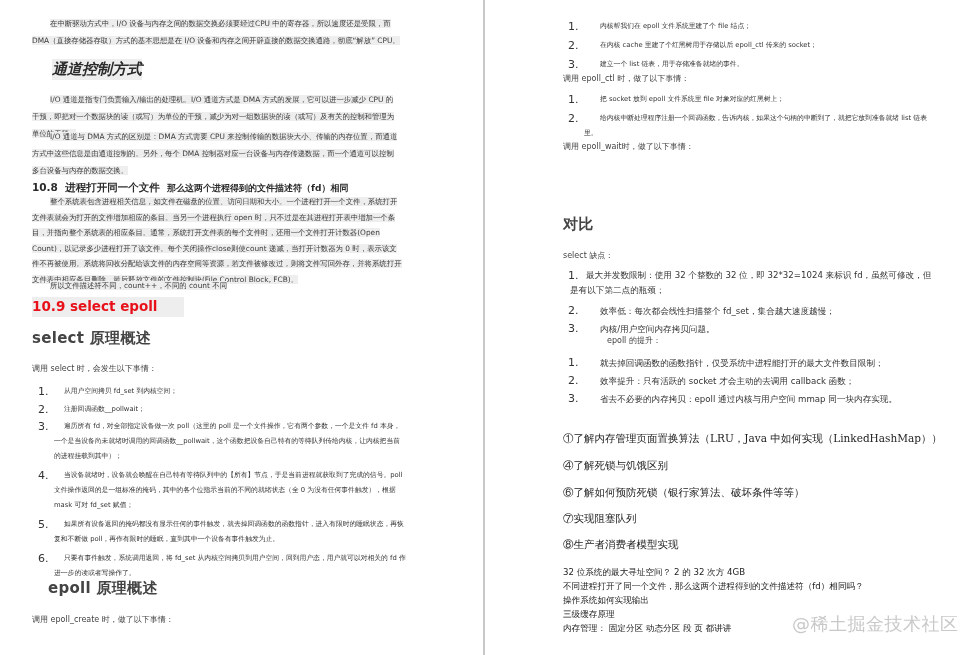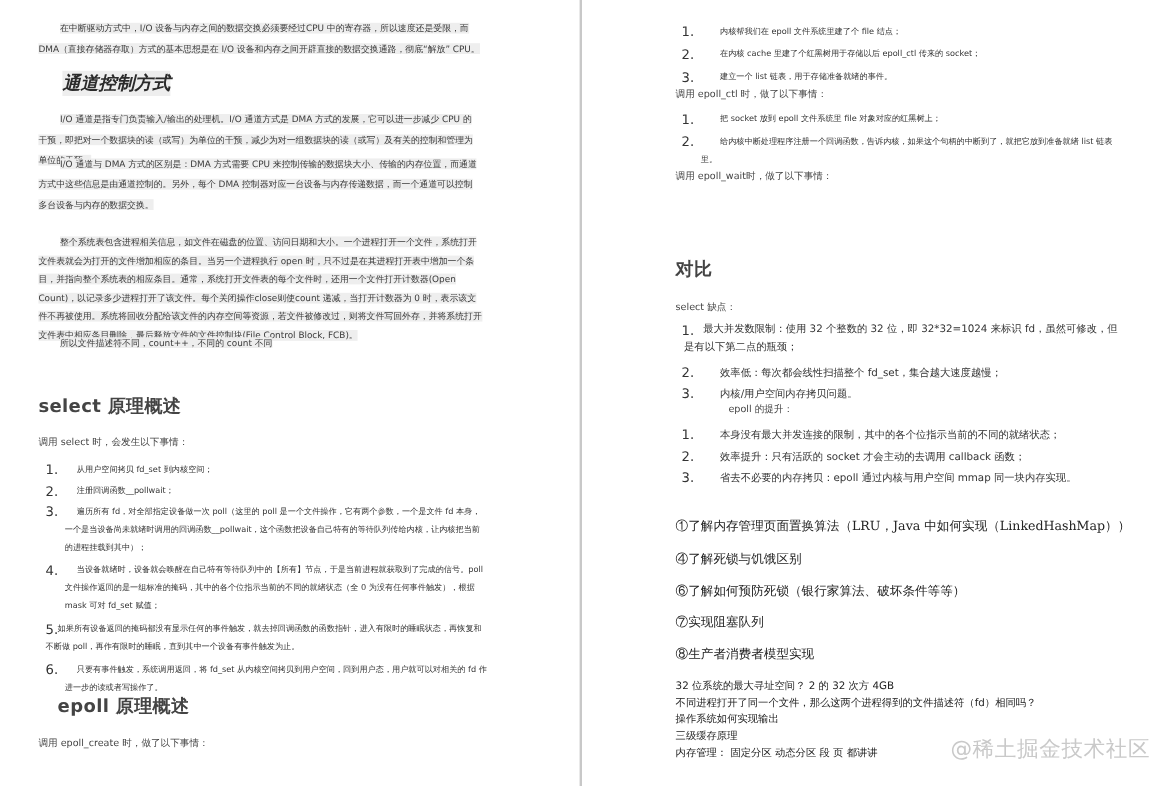--- a/index.html
+++ b/index.html
@@ -32,23 +32,29 @@
 <body>
 
 <div id="left" class="page">
   <div class="p-small indent" style="left:32px; top:15px; width:368px;"><span class="hl">在中断驱动方式中，I/O 设备与内存之间的数据交换必须要经过CPU 中的寄存器，所以速度还是受限，而 DMA（直接存储器存取）方式的基本思想是在 I/O 设备和内存之间开辟直接的数据交换通路，彻底“解放” CPU。</span></div>
 
   <div class="h-ital hl">通道控制方式</div>
 
   <div class="p-small indent" style="left:32px; top:91px; width:368px;"><span class="hl">I/O 通道是指专门负责输入/输出的处理机。I/O 通道方式是 DMA 方式的发展，它可以进一步减少 CPU 的干预，即把对一个数据块的读（或写）为单位的干预，减少为对一组数据块的读（或写）及有关的控制和管理为单位的干预。</span></div>
   <div class="p-small indent" style="left:32px; top:128px; width:368px;"><span class="hl">I/O 通道与 DMA 方式的区别是：DMA 方式需要 CPU 来控制传输的数据块大小、传输的内存位置，而通道方式中这些信息是由通道控制的。另外，每个 DMA 控制器对应一台设备与内存传递数据，而一个通道可以控制多台设备与内存的数据交换。</span></div>
 
+  <div class="h108">
+    <span>10.8</span>&nbsp;
+    <span>进程打开同一个文件</span>&nbsp;
+    <span class="sub">那么这两个进程得到的文件描述符（fd）相同</span>
+  </div>
   <div class="p-small indent" style="left:32px; top:194px; width:372px; line-height:15.5px;"><span class="hl">整个系统表包含进程相关信息，如文件在磁盘的位置、访问日期和大小。一个进程打开一个文件，系统打开文件表就会为打开的文件增加相应的条目。当另一个进程执行 open 时，只不过是在其进程打开表中增加一个条目，并指向整个系统表的相应条目。通常，系统打开文件表的每个文件时，还用一个文件打开计数器(Open Count)，以记录多少进程打开了该文件。每个关闭操作close则使count 递减，当打开计数器为 0 时，表示该文件不再被使用。系统将回收分配给该文件的内存空间等资源，若文件被修改过，则将文件写回外存，并将系统打开文件表中相应条目删除，最后释放文件的文件控制块(File Control Block, FCB)。</span></div>
   <div class="p-small" style="left:50px; top:277px;"><span class="hl">所以文件描述符不同，count++，不同的 count 不同</span></div>
 
+  <div class="h109">10.9 select    epoll</div>
 
   <div class="h2" style="left:32px; top:329px;">select 原理概述</div>
   <div class="intro" style="left:32px; top:363px;">调用 select 时，会发生以下事情：</div>
 
   <ul class="ol" style="left:38px; top:383px; width:368px;">
     <li style="margin-bottom:1px;">
         <span class="num">1.</span>
         <span class="txt">从用户空间拷贝 fd_set 到内核空间；</span>
       </li>
     <li style="margin-bottom:1px;">
@@ -58,21 +64,21 @@
     <li style="margin-bottom:4px; line-height:15px;">
         <span class="num">3.</span>
         <span class="txt" style="padding-left:0; margin-left:16px; text-indent:10px;">遍历所有 fd，对全部指定设备做一次 poll（这里的 poll 是一个文件操作，它有两个参数，一个是文件 fd 本身，一个是当设备尚未就绪时调用的回调函数__pollwait，这个函数把设备自己特有的等待队列传给内核，让内核把当前的进程挂载到其中）；</span>
       </li>
     <li style="margin-bottom:4px; line-height:15px;">
         <span class="num">4.</span>
         <span class="txt" style="padding-left:0; margin-left:16px; text-indent:10px;">当设备就绪时，设备就会唤醒在自己特有等待队列中的【所有】节点，于是当前进程就获取到了完成的信号。poll 文件操作返回的是一组标准的掩码，其中的各个位指示当前的不同的就绪状态（全 0 为没有任何事件触发），根据 mask 可对 fd_set 赋值；</span>
       </li>
     <li style="margin-bottom:4px; line-height:15px;">
         <span class="num">5.</span>
-        <span class="txt" style="padding-left:0; text-indent:10px;">如果所有设备返回的掩码都没有显示任何的事件触发，就去掉回调函数的函数指针，进入有限时的睡眠状态，再恢复和不断做 poll，再作有限时的睡眠，直到其中一个设备有事件触发为止。</span>
+        <span class="txt" style="padding-left:0; margin-left:16px; text-indent:10px;">如果所有设备返回的掩码都没有显示任何的事件触发，就去掉回调函数的函数指针，进入有限时的睡眠状态，再恢复和不断做 poll，再作有限时的睡眠，直到其中一个设备有事件触发为止。</span>
       </li>
     <li style="line-height:15px;">
         <span class="num">6.</span>
         <span class="txt" style="padding-left:0; margin-left:16px; text-indent:10px;">只要有事件触发，系统调用返回，将 fd_set 从内核空间拷贝到用户空间，回到用户态，用户就可以对相关的 fd 作进一步的读或者写操作了。</span>
       </li>
   </ul>
 
   <div class="h2" style="left:32px; top:579px;margin-left:16px;">epoll 原理概述</div>
   <div class="intro" style="left:32px; top:614px;">调用 epoll_create 时，做了以下事情：</div>
 </div>
@@ -123,21 +129,21 @@
     <li>
         <span class="num">3.</span>
         <span class="txt" style="padding-left:32px;">内核/用户空间内存拷贝问题。</span>
       </li>
   </ul>
   <div class="intro" style="left:77px; top:335px;margin-left:44px;">epoll 的提升：</div>
 
   <ul class="ol big" style="left:82px; top:354px; width:375px;">
     <li>
         <span class="num">1.</span>
-        <span class="txt" style="padding-left:32px;">本身没有最大并发连接的限制，其中的各个位指示当前的不同的就绪状态；</span>
+        <span class="txt" style="padding-left:32px;">就去掉回调函数的函数指针，仅受系统中进程能打开的最大文件数目限制；</span>
       </li>
     <li>
         <span class="num">2.</span>
         <span class="txt" style="padding-left:32px;">效率提升：只有活跃的 socket 才会主动的去调用 callback 函数；</span>
       </li>
     <li>
         <span class="num">3.</span>
         <span class="txt" style="padding-left:32px;">省去不必要的内存拷贝：epoll 通过内核与用户空间 mmap 同一块内存实现。</span>
       </li>
   </ul>

